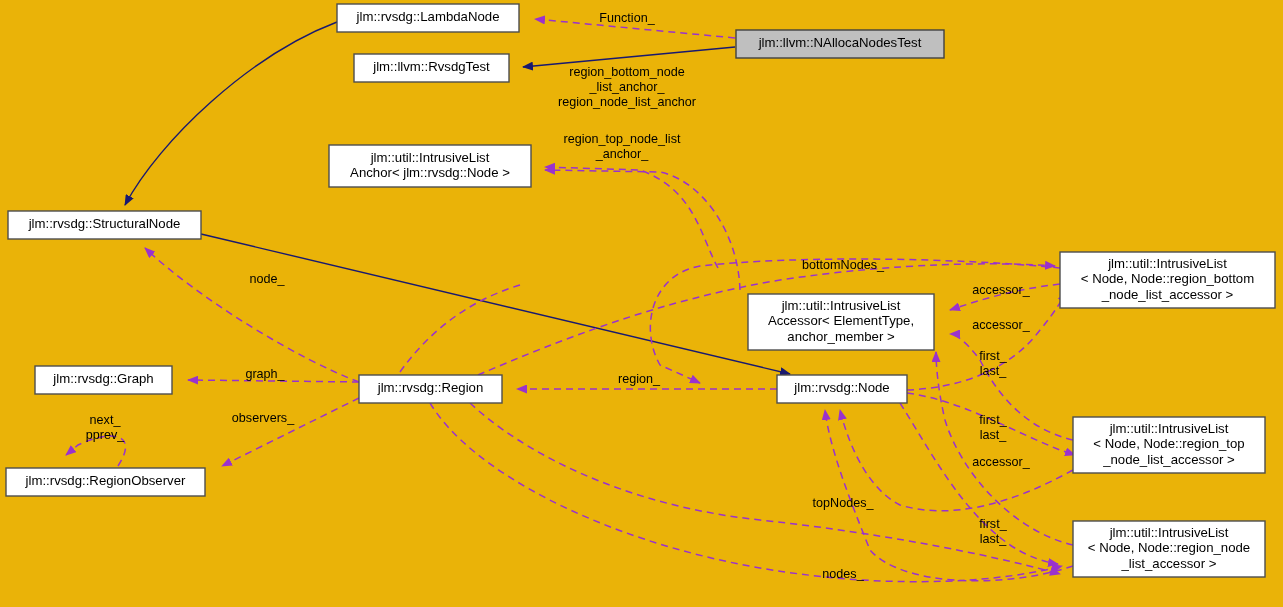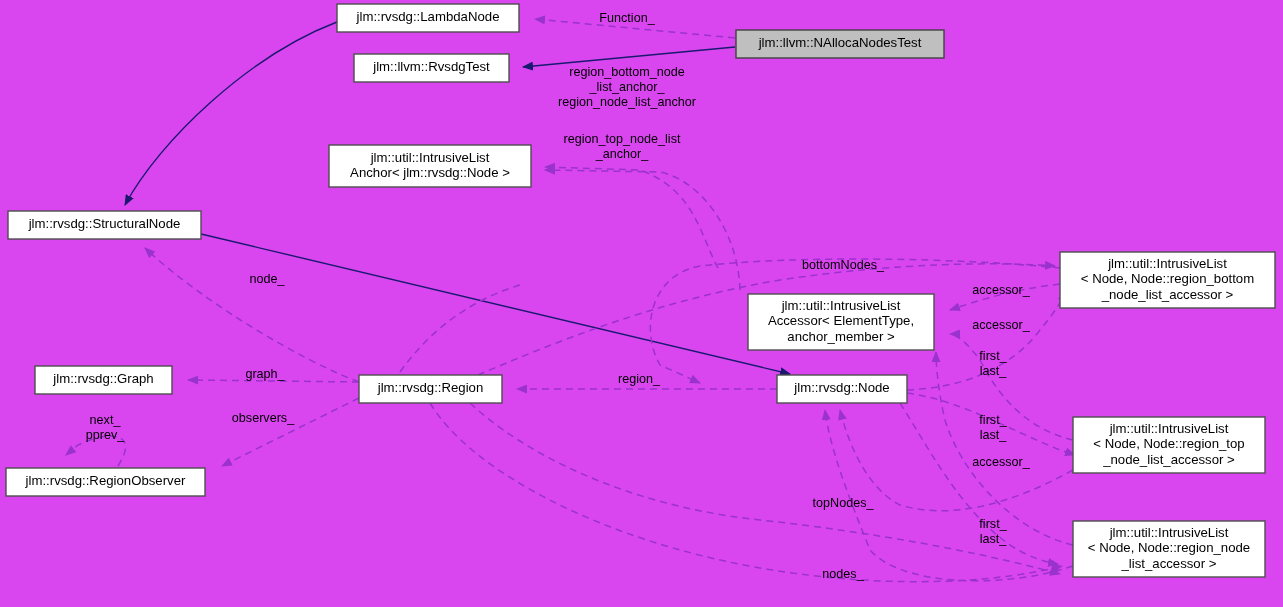--- a/index.html
+++ b/index.html
@@ -5,21 +5,21 @@
 <style>
   html, body {
     margin: 0;
     padding: 0;
     background: #ffffff;
   }
   #diagram-root {
     position: relative;
     width: 1283px;
     height: 607px;
-    background: #d946ef;
+    background: #eab308;
     font-family: "Liberation Sans", sans-serif;
     overflow: hidden;
   }
   svg#graph-canvas {
     position: absolute;
     left: 0;
     top: 0;
     width: 1283px;
     height: 607px;
     display: block;

